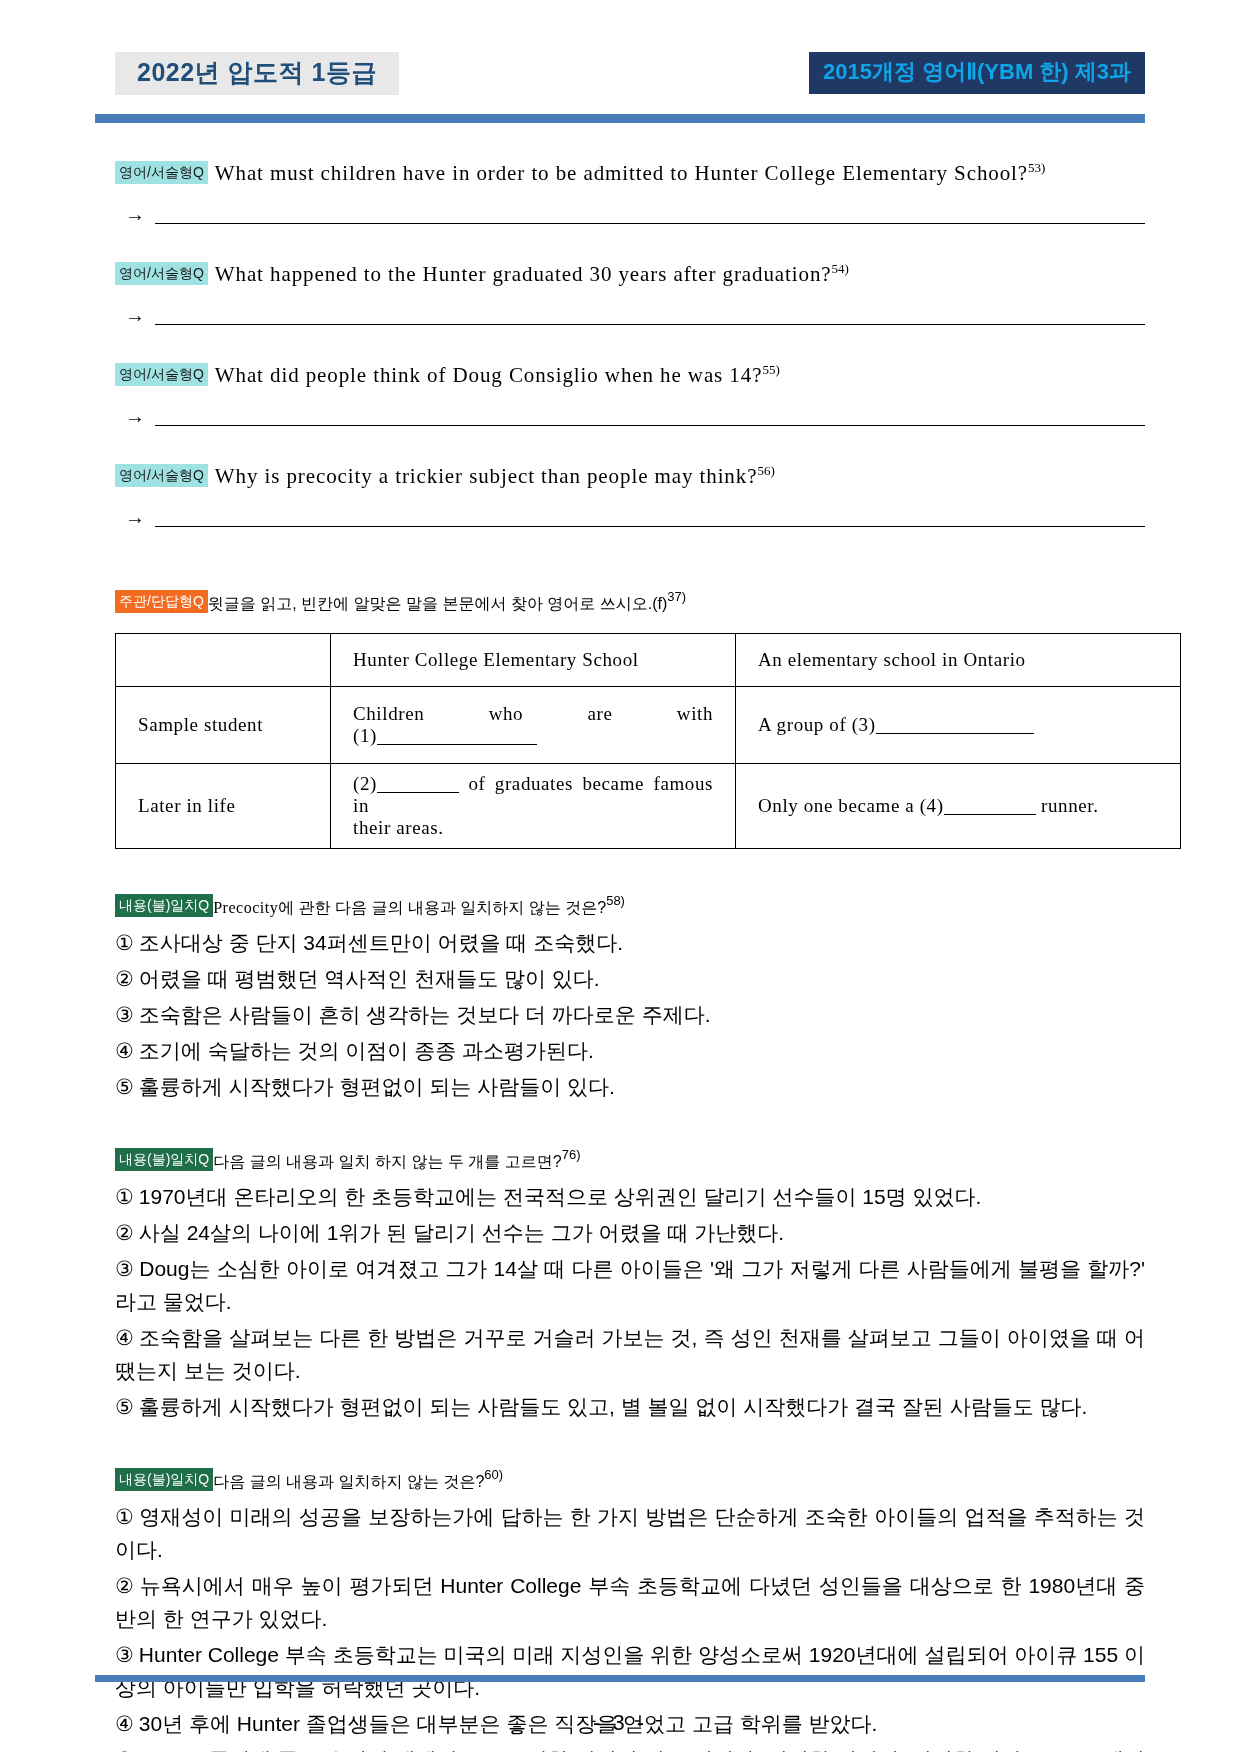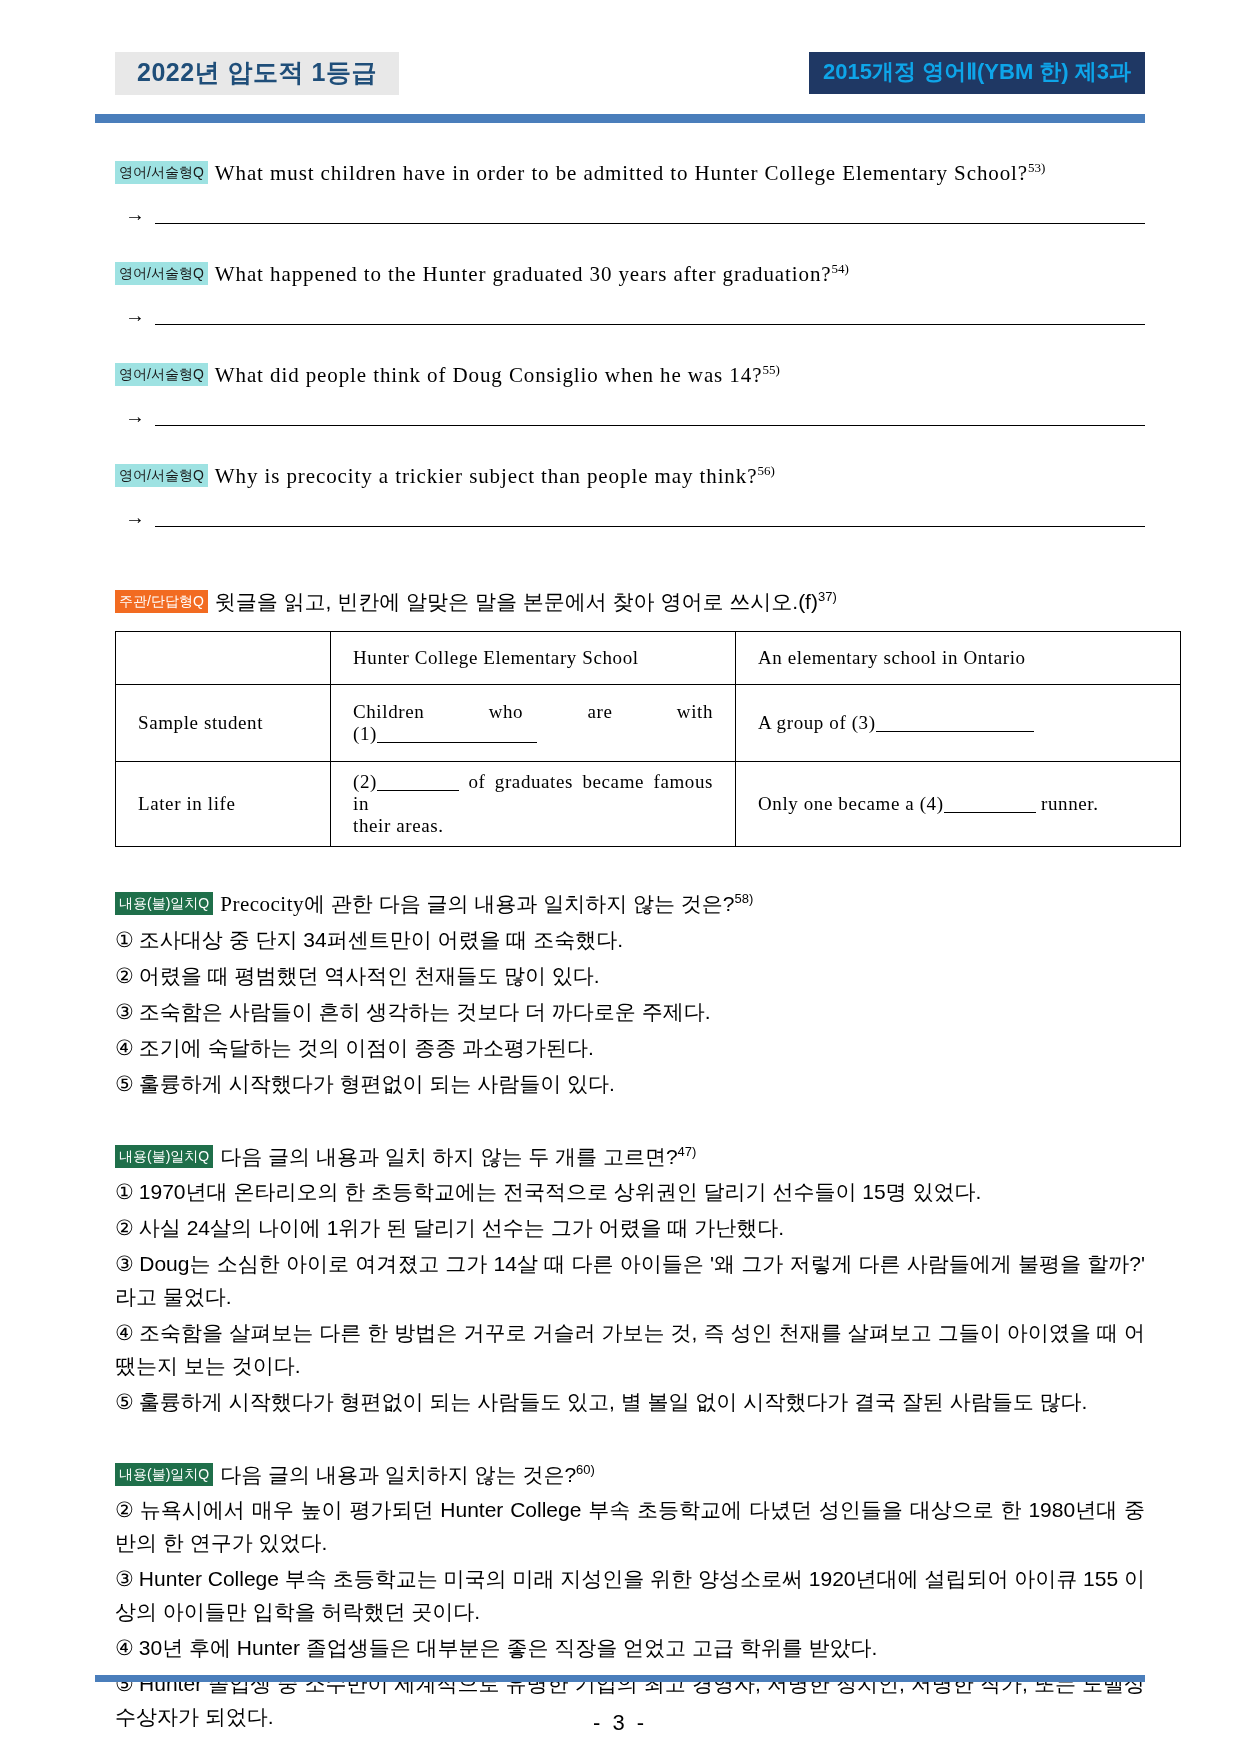--- a/index.html
+++ b/index.html
@@ -86,22 +86,22 @@
     white-space: nowrap;
   }
   .qtext {
     font-family: "Liberation Serif", serif;
     letter-spacing: 0.9px;
     margin-left: 7px;
   }
   .qtext-kr {
     font-family: "Liberation Sans", sans-serif;
     letter-spacing: 0px;
-    font-size: 21px;
-    margin-left: 7px;
+    font-size: 16px;
+    margin-left: 0;
   }
   sup.ref {
     font-size: 13px;
     vertical-align: super;
     letter-spacing: 0;
   }
 
   .answer-row {
     display: flex;
     align-items: flex-end;
@@ -301,33 +301,34 @@
       </div>
       <div class="mc-opt"><span class="num">①</span><span>조사대상 중 단지 34퍼센트만이 어렸을 때 조숙했다.</span></div>
       <div class="mc-opt"><span class="num">②</span><span>어렸을 때 평범했던 역사적인 천재들도 많이 있다.</span></div>
       <div class="mc-opt"><span class="num">③</span><span>조숙함은 사람들이 흔히 생각하는 것보다 더 까다로운 주제다.</span></div>
       <div class="mc-opt"><span class="num">④</span><span>조기에 숙달하는 것의 이점이 종종 과소평가된다.</span></div>
       <div class="mc-opt"><span class="num">⑤</span><span>훌륭하게 시작했다가 형편없이 되는 사람들이 있다.</span></div>
     </div>
 
     <div class="mc-block">
       <div class="mc-stem">
-        <span class="badge badge-green">내용(불)일치Q</span><span class="qtext-kr">다음 글의 내용과 일치 하지 않는 두 개를 고르면?</span><sup class="ref">47)</sup>
+        <span class="badge badge-green">내용(불)일치Q</span><span class="qtext-kr">다음 글의 내용과 일치 하지 않는 두 개를 고르면?</span><sup class="ref">76)</sup>
       </div>
       <div class="mc-opt"><span class="num">①</span><span>1970년대 온타리오의 한 초등학교에는 전국적으로 상위권인 달리기 선수들이 15명 있었다.</span></div>
       <div class="mc-opt"><span class="num">②</span><span>사실 24살의 나이에 1위가 된 달리기 선수는 그가 어렸을 때 가난했다.</span></div>
       <div class="mc-opt just"><span class="num">③</span><span>Doug는 소심한 아이로 여겨졌고 그가 14살 때 다른 아이들은 '왜 그가 저렇게 다른 사람들에게 불평을 할까?' 라고 물었다.</span></div>
       <div class="mc-opt just"><span class="num">④</span><span>조숙함을 살펴보는 다른 한 방법은 거꾸로 거슬러 가보는 것, 즉 성인 천재를 살펴보고 그들이 아이였을 때 어땠는지 보는 것이다.</span></div>
       <div class="mc-opt"><span class="num">⑤</span><span>훌륭하게 시작했다가 형편없이 되는 사람들도 있고, 별 볼일 없이 시작했다가 결국 잘된 사람들도 많다.</span></div>
     </div>
 
     <div class="mc-block">
       <div class="mc-stem">
         <span class="badge badge-green">내용(불)일치Q</span><span class="qtext-kr">다음 글의 내용과 일치하지 않는 것은?</span><sup class="ref">60)</sup>
       </div>
+      <div class="mc-opt"><span class="num">①</span><span>영재성이 미래의 성공을 보장하는가에 답하는 한 가지 방법은 단순하게 조숙한 아이들의 업적을 추적하는 것이다.</span></div>
       <div class="mc-opt just"><span class="num">②</span><span>뉴욕시에서 매우 높이 평가되던 Hunter College 부속 초등학교에 다녔던 성인들을 대상으로 한 1980년대 중반의 한 연구가 있었다.</span></div>
       <div class="mc-opt just"><span class="num">③</span><span>Hunter College 부속 초등학교는 미국의 미래 지성인을 위한 양성소로써 1920년대에 설립되어 아이큐 155 이상의 아이들만 입학을 허락했던 곳이다.</span></div>
       <div class="mc-opt"><span class="num">④</span><span>30년 후에 Hunter 졸업생들은 대부분은 좋은 직장을 얻었고 고급 학위를 받았다.</span></div>
       <div class="mc-opt just"><span class="num">⑤</span><span>Hunter 졸업생 중 소수만이 세계적으로 유명한 기업의 최고 경영자, 저명한 정치인, 저명한 작가, 또는 노벨상 수상자가 되었다.</span></div>
     </div>
 
   </div>
 
   <div class="rule-bot"></div>
   <div class="pagenum">- 3 -</div>

